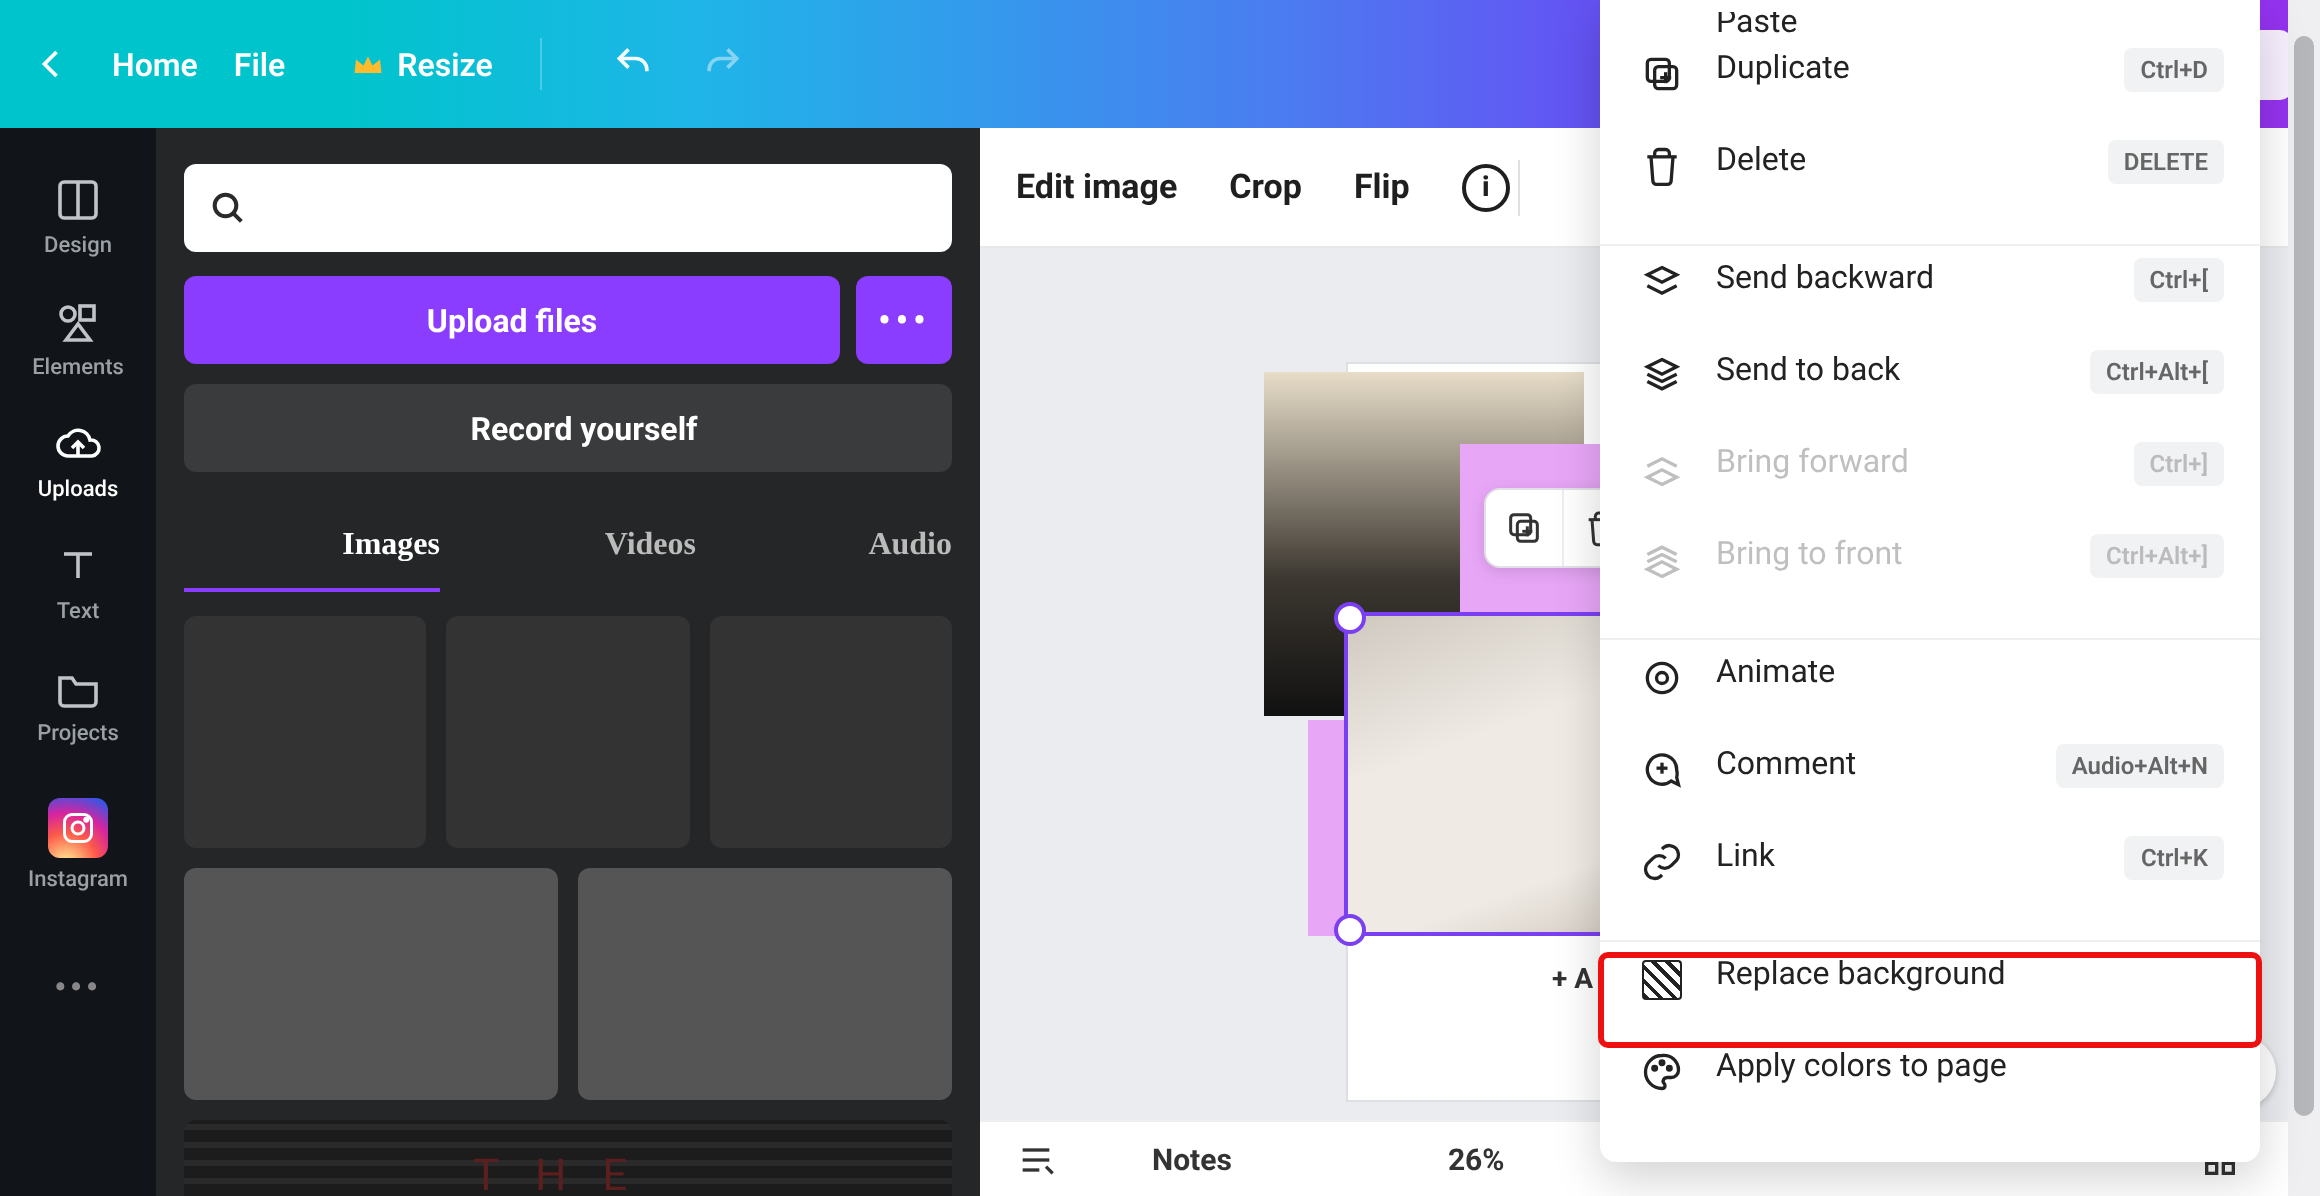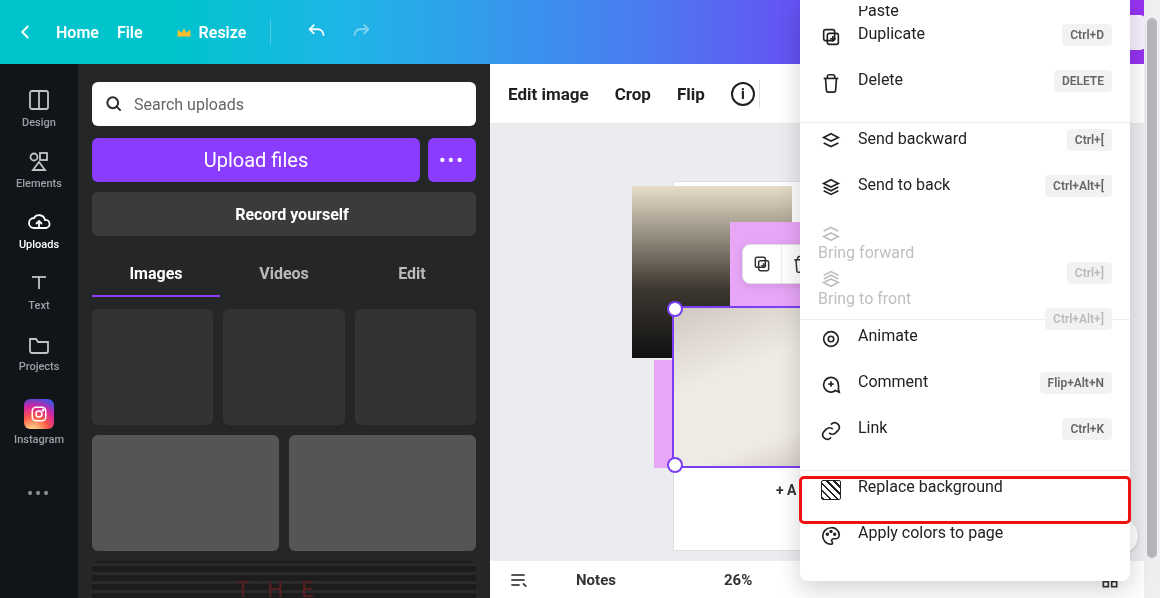--- a/index.html
+++ b/index.html
@@ -42,25 +42,25 @@
   
   .panel {
     position:absolute; left:78px; top:64px; bottom:0; width:412px;
     background:#252627; color:#fff; padding: 18px 14px;
   }
   .panel .search { background:#fff; border-radius:6px; height:44px; display:flex; align-items:center; padding:0 12px; }
   .panel .search svg { width:20px; height:20px; stroke:#2b2b2b; stroke-width:2.4; fill:none; }
   .panel .search input { border:none; outline:none; margin-left:10px; font-size:16px; color:#2b2b2b; flex:1; background:transparent; }
   .panel .search input::placeholder { color:#666; }
   .uploadrow { display:flex; gap:8px; margin-top:12px; }
-  .uploadbtn { flex:1; background:#8b3dff; color:#fff; height:44px; border:none; border-radius:6px; font-size:20px; font-weight:400; cursor:pointer; }
+  .uploadbtn { flex:1; background:#8b3dff; color:#fff; height:44px; border:none; border-radius:6px; font-size:16px; font-weight:700; cursor:pointer; }
   .uploadmore { width:48px; height:44px; background:#8b3dff; color:#fff; border:none; border-radius:6px; display:flex; align-items:center; justify-content:center; cursor:pointer; font-size:20px; letter-spacing:2px; }
   .recordbtn { margin-top:10px; width:100%; height:44px; background:#3a3b3c; color:#fff; border:none; border-radius:6px; font-size:16px; font-weight:700; cursor:pointer;padding-left:16px; }
   .tabs { display:flex; margin-top:22px; font-size:16px; font-weight:700; color:#bbb; }
-  .tabs .tab { flex:1; text-align:center; padding: 6px 0 12px; cursor:pointer; }
+  .tabs .tab { flex:1; text-align:right; padding: 6px 0 12px; cursor:pointer;font-family:Liberation Serif, serif; }
   .tabs .tab.active { color:#fff; border-bottom: 2px solid #8b3dff; }
   .thumbs { display:flex; gap:10px; margin-top:12px; }
   .thumbs .th { flex:1; height:116px; border-radius:6px; background:#333; overflow:hidden; position:relative; cursor:pointer; }
   .thumbs2 { display:flex; gap:10px; margin-top:10px; }
   .thumbs2 .th { flex:1; height:116px; border-radius:6px; background:#555; overflow:hidden; position:relative; cursor:pointer; }
   
   .cat1 { background: linear-gradient(180deg,#9b8f7e 0%, #c3b9aa 50%, #77675a 100%); }
   .cat2 { background: radial-gradient(circle at 50% 40%, #fff 0 25%, #3a2f27 26% 100%); }
   .cat3 { background: linear-gradient(180deg,#d6cfc4 0%, #b9ae9f 70%, #7a6e5f 100%); }
   .paper { background: linear-gradient(160deg,#cfc9c0 0%, #efeae4 35% 70%, #bfb7aa 100%); }
@@ -121,21 +121,21 @@
   .statusbar svg { width:20px;height:20px; stroke:#333; stroke-width:2; fill:none; margin-right:8px;}
   .statusbar .zoom { margin-left:68px; }
   .statusbar .zoomico { margin-left:auto; margin-right:6px; }
 
   
   .ctxmenu {
     position:absolute; left:800px; top:0; width:330px; background:#fff; border-radius: 0 0 8px 8px;
     box-shadow: 0 8px 24px rgba(0,0,0,.18); padding: 6px 0 12px; z-index:50;
   }
   .ctxmenu .row { display:flex; align-items:flex-start; height:46px; padding: 0 18px; font-size:16px; color:#222; cursor:pointer; }
-  .ctxmenu .row.disabled { color:#bfbfbf; cursor:default;flex-direction:column; }
+  .ctxmenu .row.disabled { color:#bfbfbf; cursor:default; }
   .ctxmenu .row.disabled .ico svg { stroke:#bfbfbf; }
   .ctxmenu .row .ico { width:26px; height:26px; margin-right:14px; display:flex; align-items:center; justify-content:center; }
   .ctxmenu .row .ico svg { width:22px;height:22px; stroke:#222; stroke-width:1.8; fill:none; }
   .ctxmenu .row .sc { margin-left:auto; background:#f1f2f4; color:#666; font-size:12px; padding:4px 8px; border-radius:4px; font-weight:600; }
   .ctxmenu .row.disabled .sc { color:#bbb; }
   .ctxmenu hr { border:none; border-top:1px solid #eee; margin: 6px 0; }
   .ctxmenu .highlight { outline: 3px solid #e11; outline-offset:-2px; border-radius:4px; }
   .ctxmenu .paste-peek { height:18px; display:flex; align-items:flex-end; padding: 0 18px; font-size:16px; color:#222; overflow:hidden; }
   .ctxmenu .paste-peek .ico { width:26px; margin-right:14px; }
   .ctxmenu .paste-peek .label { position:relative; top:-4px; }
@@ -237,32 +237,31 @@
     </div>
     <div class="more-dots">•••</div>
   </div>
 
   <div class="panel">
     <div class="search">
       <svg viewBox="0 0 24 24">
           <circle cx="10.5" cy="10.5" r="6.5"></circle>
           <line x1="20" y1="20" x2="15.2" y2="15.2"></line>
         </svg>
-      <input type="text" placeholder="Search uploads" style="">
     </div>
     <div class="uploadrow">
       <button class="uploadbtn">Upload files</button>
       <button class="uploadmore">•••</button>
     </div>
     <button class="recordbtn">Record yourself</button>
 
     <div class="tabs">
       <div class="tab active">Images</div>
       <div class="tab">Videos</div>
-      <div class="tab">Edit</div>
+      <div class="tab">Audio</div>
     </div>
 
     <div class="thumbs">
       <div class="th cat1"></div>
       <div class="th cat2"></div>
       <div class="th cat3"></div>
     </div>
     <div class="thumbs2">
       <div class="th paper"></div>
       <div class="th paper"></div>
@@ -423,21 +422,21 @@
     </div>
     <div class="row">
       <span class="ico">
           <svg viewBox="0 0 24 24">
             <path d="M20 12a8 8 0 10-3 6l4 2-1-4a8 8 0 000-4z"></path>
             <line x1="12" y1="8" x2="12" y2="14"></line>
             <line x1="9" y1="11" x2="15" y2="11"></line>
           </svg>
         </span>
       <span>Comment</span>
-      <span class="sc">Flip+Alt+N</span>
+      <span class="sc">Audio+Alt+N</span>
     </div>
     <div class="row">
       <span class="ico">
           <svg viewBox="0 0 24 24">
             <path d="M10 14a5 5 0 007 0l3-3a5 5 0 00-7-7l-1 1"></path>
             <path d="M14 10a5 5 0 00-7 0l-3 3a5 5 0 007 7l1-1"></path>
           </svg>
         </span>
       <span>Link</span>
       <span class="sc">Ctrl+K</span>

